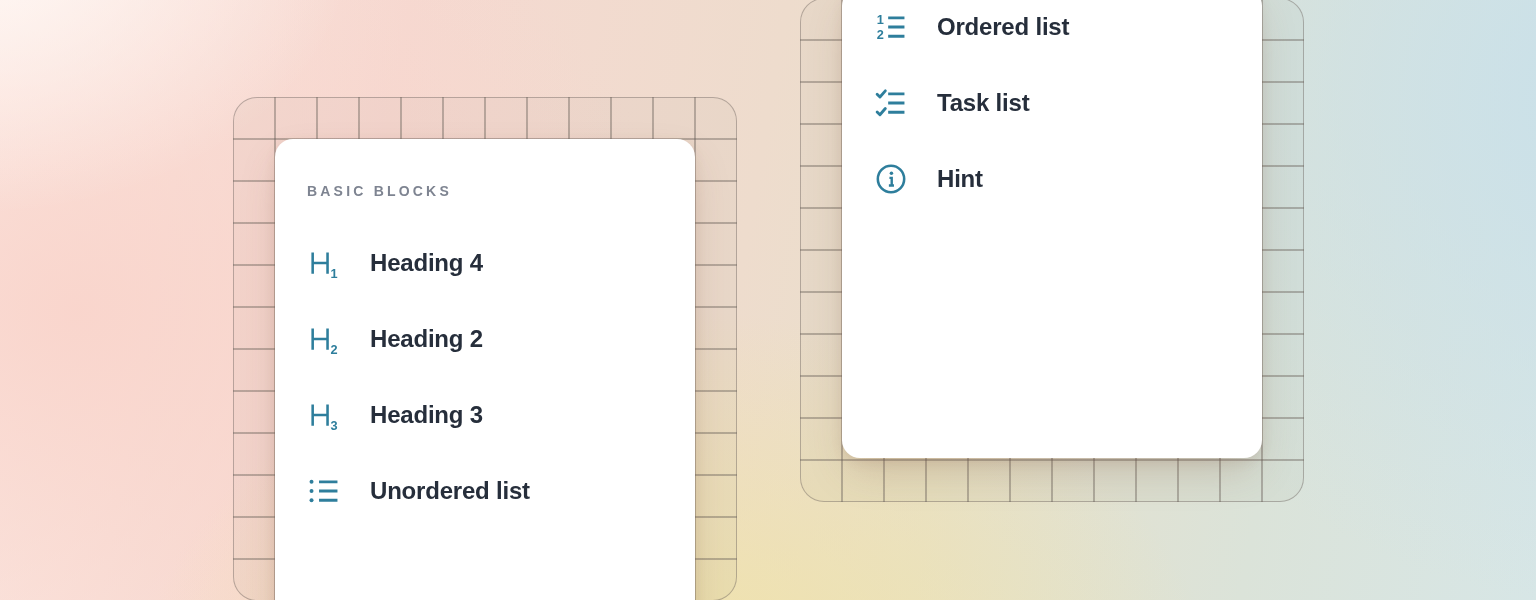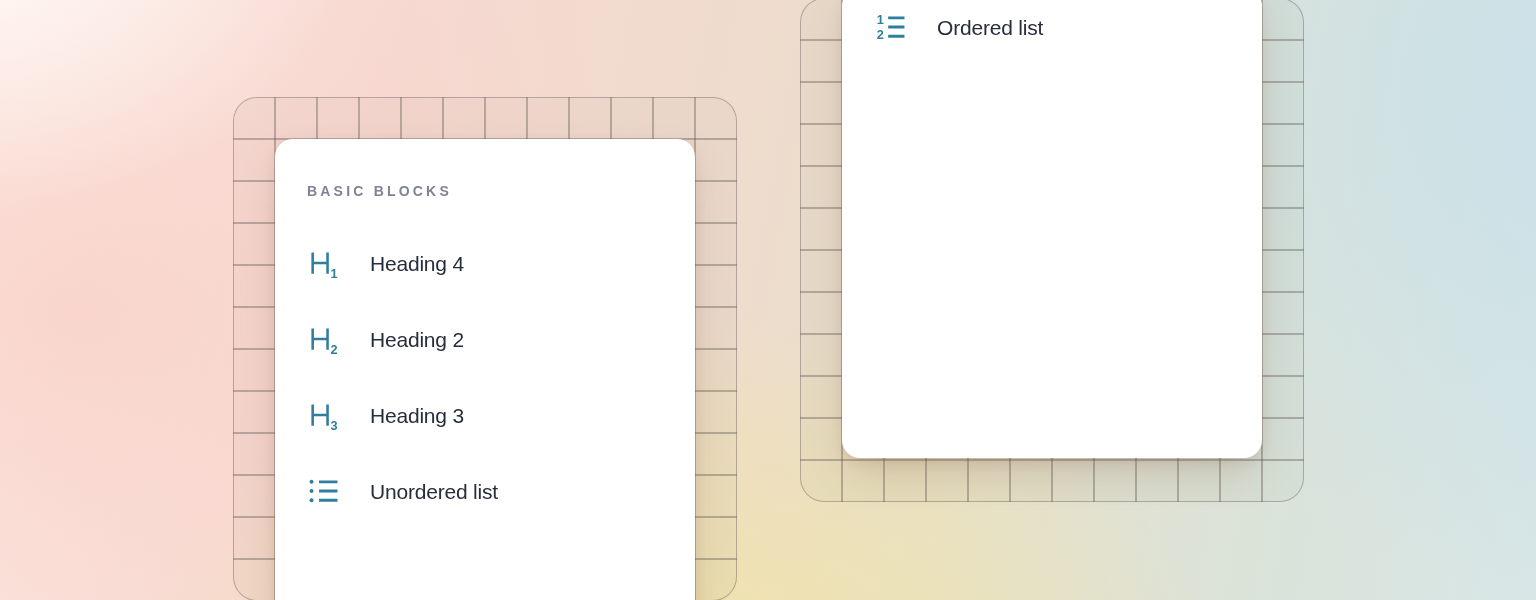--- a/index.html
+++ b/index.html
@@ -45,21 +45,21 @@
 
   .menu-item {
     height:76px; display:flex; align-items:center; gap:29px; cursor:pointer;
   }
   .menu-item .icon {
     width:34px; height:34px; flex:0 0 34px; display:flex;
     align-items:center; justify-content:center; color:var(--accent,#2e7e9c);
   }
   .menu-item .icon svg { width:34px; height:34px; display:block; }
   .menu-item-label {
-    font-size:21px; font-weight:400; color:var(--item-text,#262e3b);
+    font-size:24px; font-weight:700; color:var(--item-text,#262e3b);
     letter-spacing:-0.2px; line-height:1; white-space:nowrap;
   }
 </style>
 </head>
 <body>
 
 <div class="stage">
   <div class="grid-panel left"></div>
   <div class="grid-panel right"></div>
 
@@ -112,15 +112,35 @@
         <div class="menu-item">
           <span class="icon">
             <svg viewBox="0 0 24 24" fill="none">
               <text x="2" y="9.6" font-size="9" font-weight="700" fill="currentColor">1</text>
               <text x="2" y="20.6" font-size="9" font-weight="700" fill="currentColor">2</text>
               <path d="M10 5.5h11.5M10 12h11.5M10 18.5h11.5" stroke="currentColor" stroke-width="2"></path>
             </svg>
           </span>
           <span class="menu-item-label">Ordered list</span>
         </div>
+        <div class="menu-item">
+          <span class="icon">
+            <svg viewBox="0 0 24 24" fill="none">
+              <path d="M10 5.5h11.5M10 12h11.5M10 18.5h11.5" stroke="currentColor" stroke-width="2"></path>
+              <path d="M2.2 5.8l2 2L8 3.4" stroke="currentColor" stroke-width="2" stroke-linecap="round" stroke-linejoin="round"></path>
+              <path d="M2.2 18.3l2 2L8 15.9" stroke="currentColor" stroke-width="2" stroke-linecap="round" stroke-linejoin="round"></path>
+            </svg>
+          </span>
+          <span class="menu-item-label">Task list</span>
+        </div>
+        <div class="menu-item">
+          <span class="icon">
+            <svg viewBox="0 0 24 24" fill="none">
+              <circle cx="12" cy="12" r="9.3" stroke="currentColor" stroke-width="1.8"></circle>
+              <circle cx="12.3" cy="7.9" r="1.25" fill="currentColor"></circle>
+              <path d="M10.9 11.2h1.6v5.3M10.5 16.6h3.6" stroke="currentColor" stroke-width="1.7"></path>
+            </svg>
+          </span>
+          <span class="menu-item-label">Hint</span>
+        </div>
       </div>
   </div>
 </div>
 
 </body></html>

